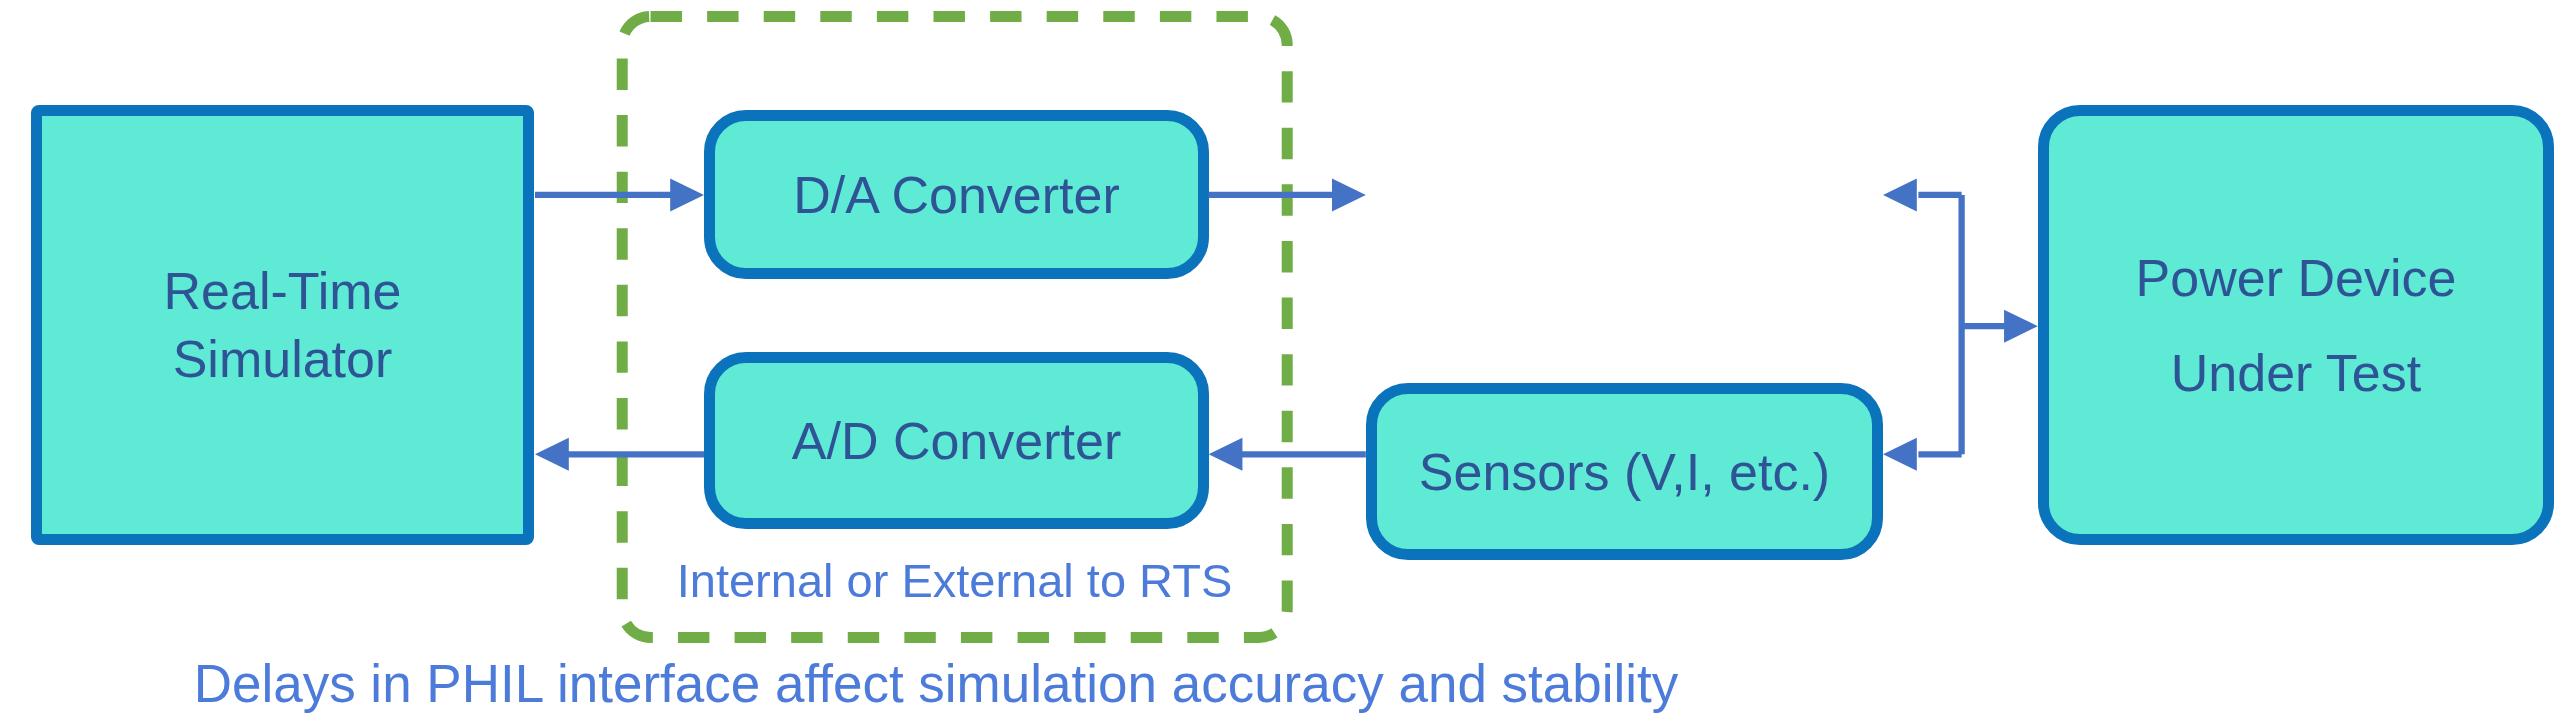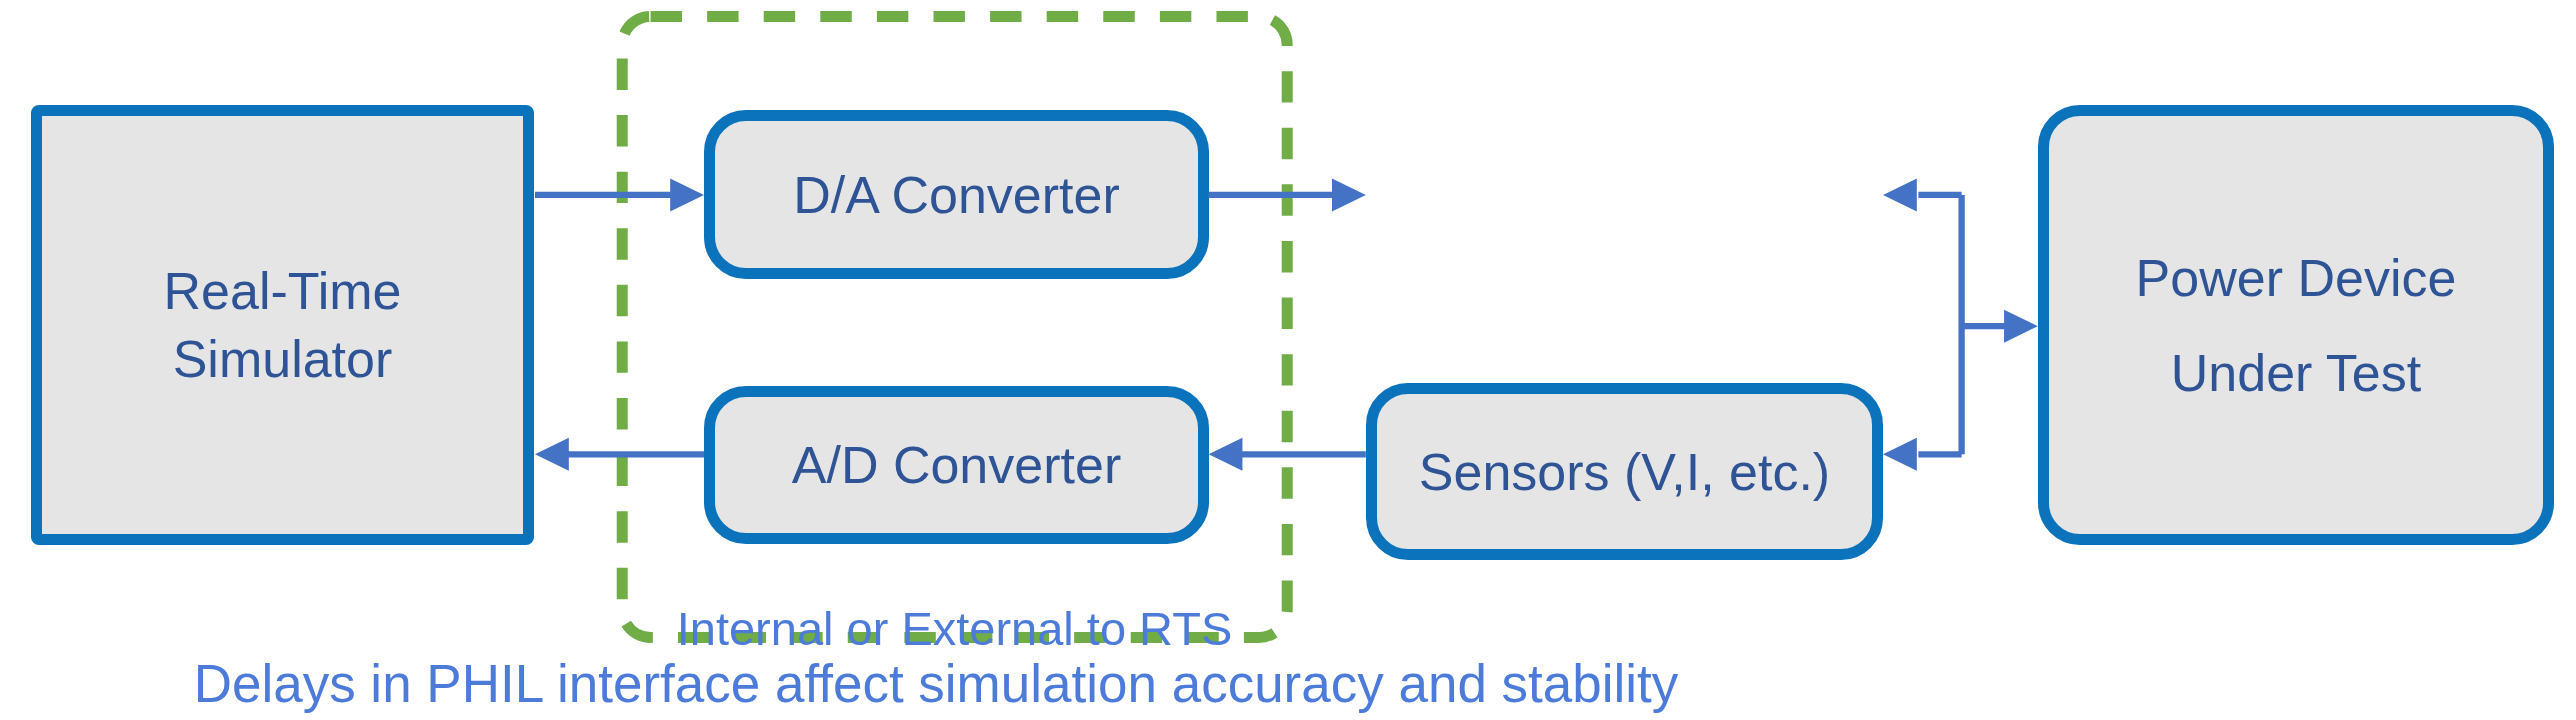--- a/index.html
+++ b/index.html
@@ -12,43 +12,43 @@
   }
   .layer{
     position:absolute;left:0;top:0;width:2576px;height:720px;
     z-index:2;pointer-events:none;
   }
   .node{
     position:absolute;z-index:1;
     box-sizing:border-box;
     border:11.8px solid #0B72BC;
     border-radius:42px;
-    background:#e5e5e5;
+    background:#5eead4;
     display:flex;flex-direction:column;
     align-items:center;justify-content:center;
     text-align:center;
     color:#2F5496;
     font-size:52px;line-height:68px;
     white-space:nowrap;
   }
   .node-rts       {left:31px;  top:105px; width:503px; height:440px;border-radius:8px;}
   .node-da        {left:704px; top:110px; width:505px; height:169px;}
-  .node-ad        {left:704px; top:386px; width:505px; height:158px;}
+  .node-ad        {left:704px; top:352px; width:505px; height:177px;}
   .node-amplifier {left:1366px;top:110px; width:517px; height:169px;}
   .node-sensors   {left:1366px;top:366px; width:517px; height:177px;margin-top:17px;}
   .node-power     {left:2038px;top:105px; width:516px; height:440px;gap:27px;}
   .annotation{
     position:absolute;z-index:3;
     color:#4C7BD9;
     text-align:center;
     white-space:nowrap;
   }
   .dashed-group-label{
     left:617px;top:549px;width:675px;height:63px;
-    font-size:47px;line-height:63px;margin-top:48px;
+    font-size:47px;line-height:63px;
   }
   .caption{
     left:189px;top:652px;width:1494px;height:63px;
     font-size:53px;line-height:63px;
   }
 </style>
 </head>
 <body>
 
 <div class="canvas">

